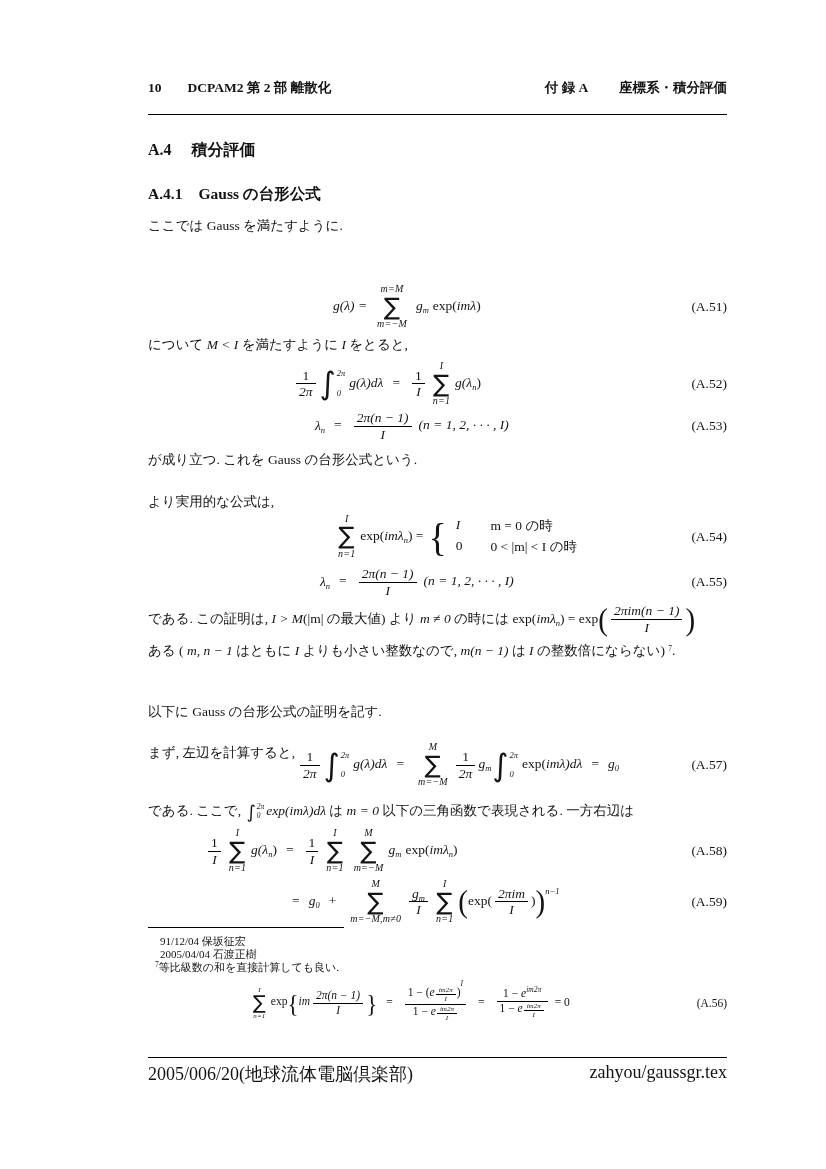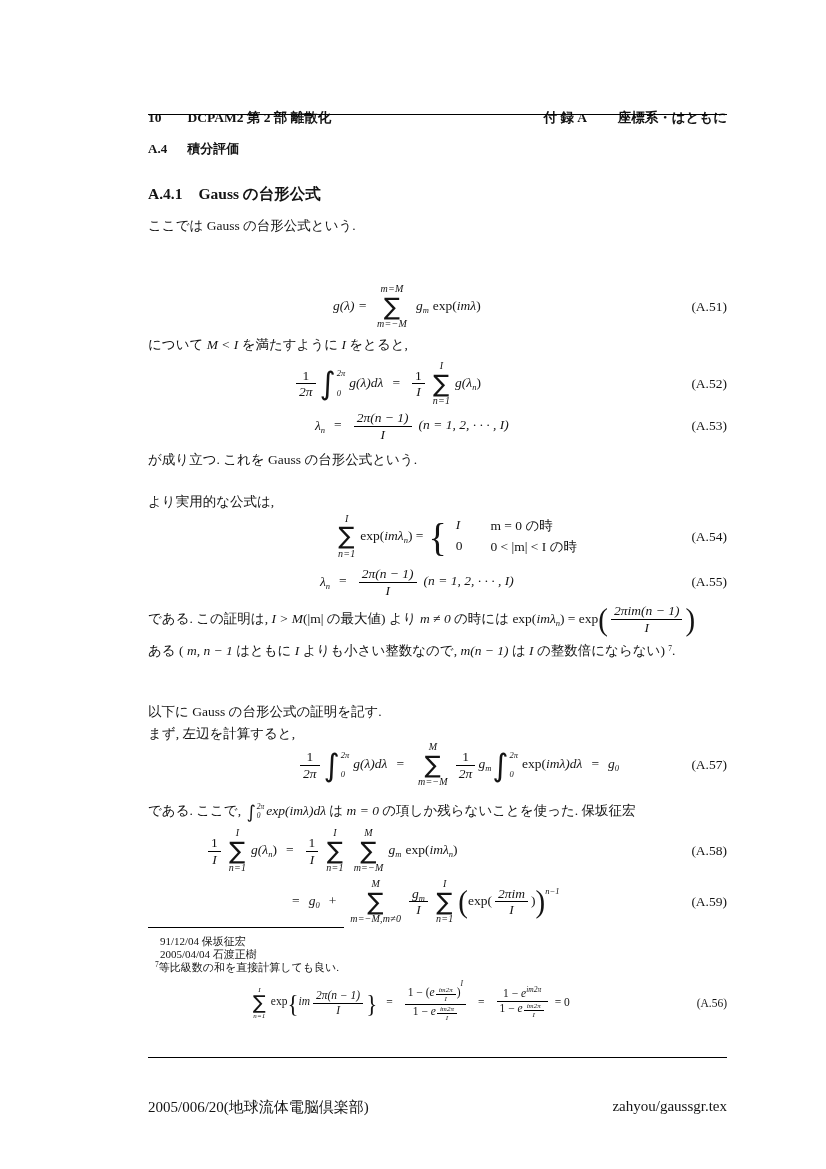--- a/index.html
+++ b/index.html
@@ -4,34 +4,34 @@
 <style>
   *{margin:0;padding:0;box-sizing:border-box}
   html,body{background:#fff}
   #page{position:relative;width:826px;height:1169px;background:#ffffff;overflow:hidden;
         font-family:"Liberation Serif","DejaVu Serif",serif;color:#141414}
   .abs{position:absolute;left:148px;width:579px}
   .para{font-size:13.5px;line-height:22.5px}
   .it{font-style:italic}
   .rm{font-style:normal}
   
-  #hdr{top:109px;display:flex;align-items:center;font-size:13.5px;font-weight:bold}
+  #hdr{top:79px;display:flex;align-items:center;font-size:13.5px;font-weight:bold}
   #hdr .pg{margin-right:26px}
   #hdr .grp{margin-left:auto}
   #hdr .rt{margin-left:28px}
   .rule{position:absolute;left:148px;width:579px;border-top:1.4px solid #000}
   #hrule{top:114px}
   
-  #sec{top:140px;font-size:13px;font-weight:bold}
+  #sec{top:140px;font-size:16px;font-weight:bold}
   #sec .no{margin-right:20px}
   #ssec{top:184px;font-size:15.5px;font-weight:bold}
   #ssec .no{margin-right:16px}
   
   #p1{top:215px}#p2{top:257px}#p3{top:334px}#p4{top:449px}#p5{top:491px}
-  #p6{top:598px}#p7{top:701px}#p8{top:723px}#p9{top:800px}
+  #p6{top:598px}#p7{top:701px}#p8{top:742px}#p9{top:800px}
   #p6 .l1{height:42px;line-height:42px;white-space:nowrap}
   #p6 .l2,#p6 .l3{line-height:22.5px}
   
   .eq{position:absolute;left:148px;width:579px;display:flex;align-items:center;font-size:13.5px}
   .eq .body{white-space:nowrap;line-height:normal}
   .eq .no{margin-left:auto;font-style:normal}
   #eq51{top:283px;height:48px;padding-left:185px}
   #eq52{top:360px;height:48px;padding-left:145px}
   #eq53{top:407px;height:38px;padding-left:167px}
   #eq54{top:513px;height:47px;padding-left:185px}
@@ -76,47 +76,47 @@
   #eq56 .sumop .op{font-size:19px}
   #eq56 .sumop .lim{font-size:7px}
   #eq56 .bp{font-size:23px}
   .sfrac{display:inline-flex;flex-direction:column;align-items:stretch;text-align:center;
          font-size:7px;line-height:1.15;vertical-align:4px;margin:0 1px}
   .sfrac .den{border-top:0.5px solid #000}
   sup.spI{font-size:7.5px;font-style:italic;vertical-align:10px;line-height:0}
   sup.sem{font-size:7.5px;font-style:italic;vertical-align:5px;line-height:0}
   
   #ftrule{top:1057px;border-top:1px solid #000}
-  #ftr{top:1098px;display:flex;font-size:15px}
+  #ftr{top:1062px;display:flex;font-size:18px}
   #ftr .r{margin-left:auto}
 </style>
 </head>
 <body>
 
 <div id="page">
 
   <div class="abs" id="hdr">
     <span class="pg">10</span>
     <span>DCPAM2 第 2 部 離散化</span>
     <span class="grp">
       <span>付 録 A</span>
-      <span class="rt">座標系・はともに</span>
+      <span class="rt">座標系・積分評価</span>
     </span>
   </div>
   <div class="rule" id="hrule"></div>
 
   <div class="abs" id="sec">
     <span class="no">A.4</span><span>積分評価</span>
   </div>
   <div class="abs" id="ssec">
     <span class="no">A.4.1</span><span>Gauss の台形公式</span>
   </div>
 
   <div class="abs para" id="p1">
-    <span>ここでは Gauss の台形公式という.</span>
+    <span>ここでは Gauss を満たすように.</span>
   </div>
 
 
   <div class="eq" id="eq51">
     <span class="body">
       <span class="it mr">g(λ) =</span><span class="sumop">
           <span class="lim">m=M</span>
           <span class="op">∑</span>
           <span class="lim">m=−M</span>
         </span><span class="it ml">g</span><sub class="sb">m</sub><span class="rm ml">exp(</span><span class="it">imλ</span><span class="rm">)</span>
@@ -246,21 +246,21 @@
     <span class="no">(A.57)</span>
   </div>
 
   <div class="abs para" id="p9">
     <span>である. ここで, </span><span class="iin">
         <span class="iop">∫</span>
         <span class="lims">
           <span>2π</span>
           <span>0</span>
         </span>
-      </span><span class="it">exp(imλ)dλ</span><span> は </span><span class="it">m = 0</span><span> の項しか残らないことを使った. 保坂征宏</span>
+      </span><span class="it">exp(imλ)dλ</span><span> は </span><span class="it">m = 0</span><span> 以下の三角函数で表現される. 一方右辺は</span>
   </div>
 
   <div class="eq" id="eq58">
     <span class="body">
       <span class="frac">
           <span class="num rm">1</span>
           <span class="den it">I</span>
         </span><span class="sumop">
           <span class="lim">I</span>
           <span class="op">∑</span>

